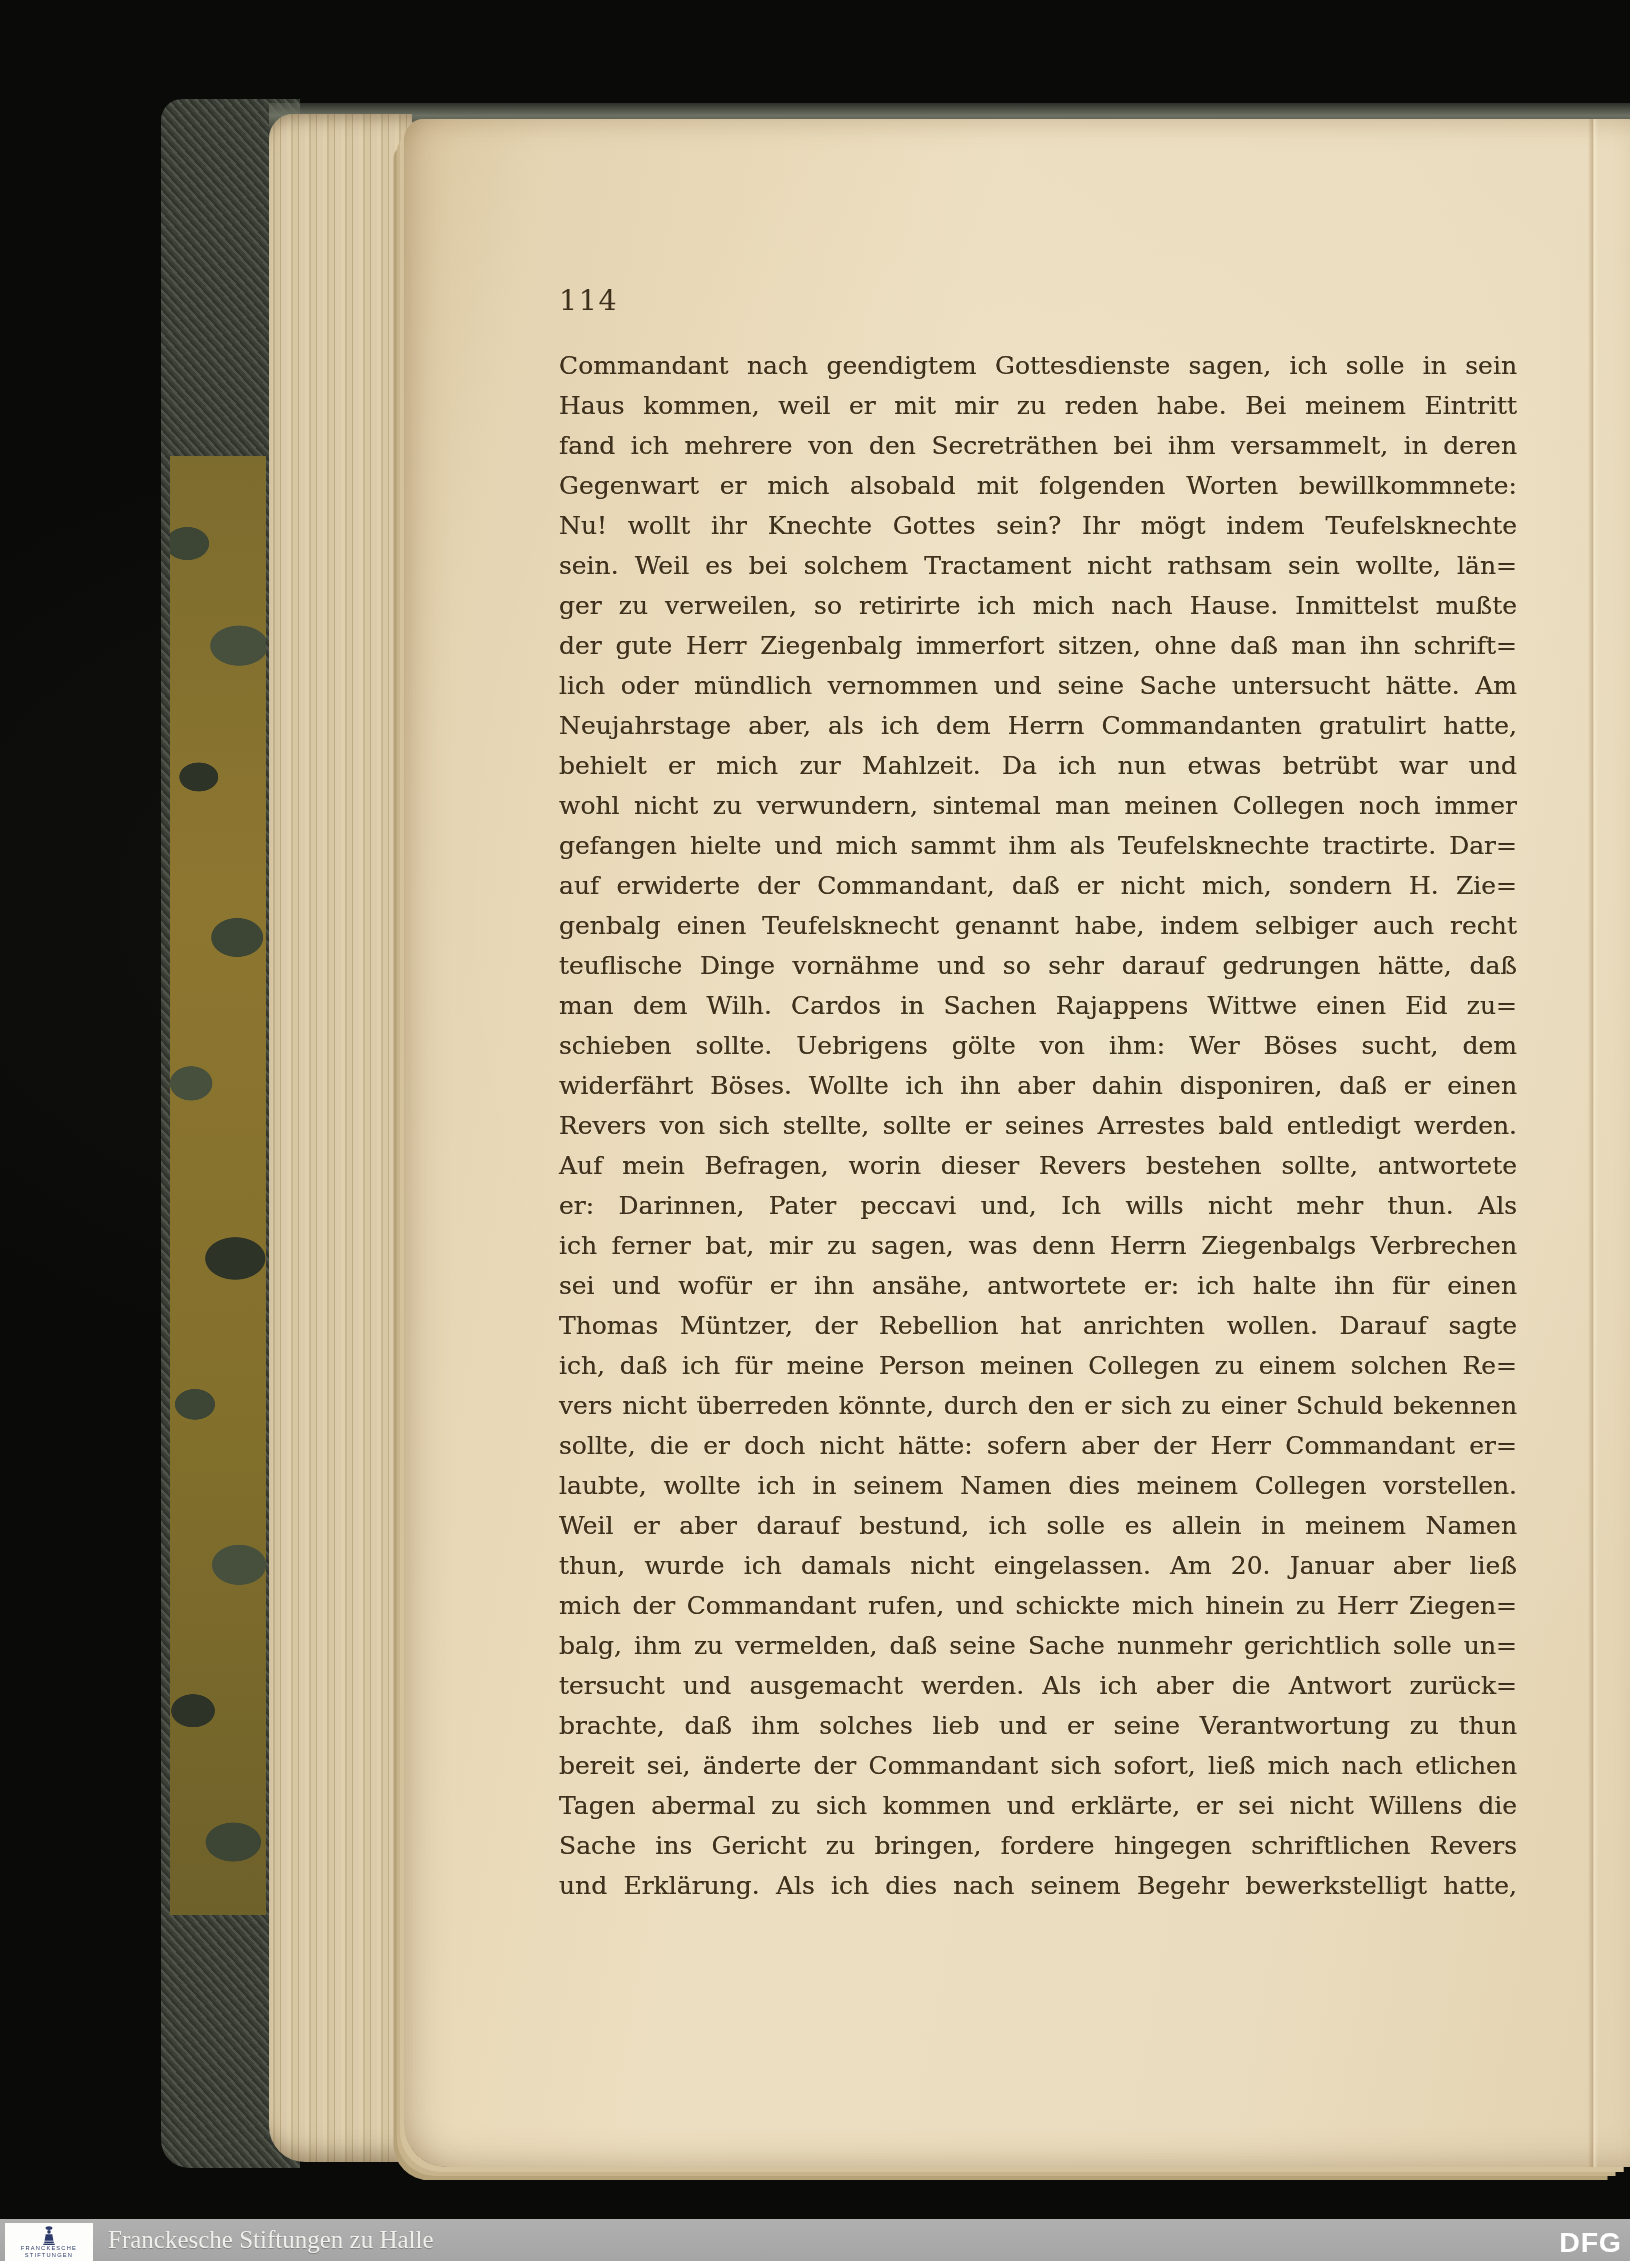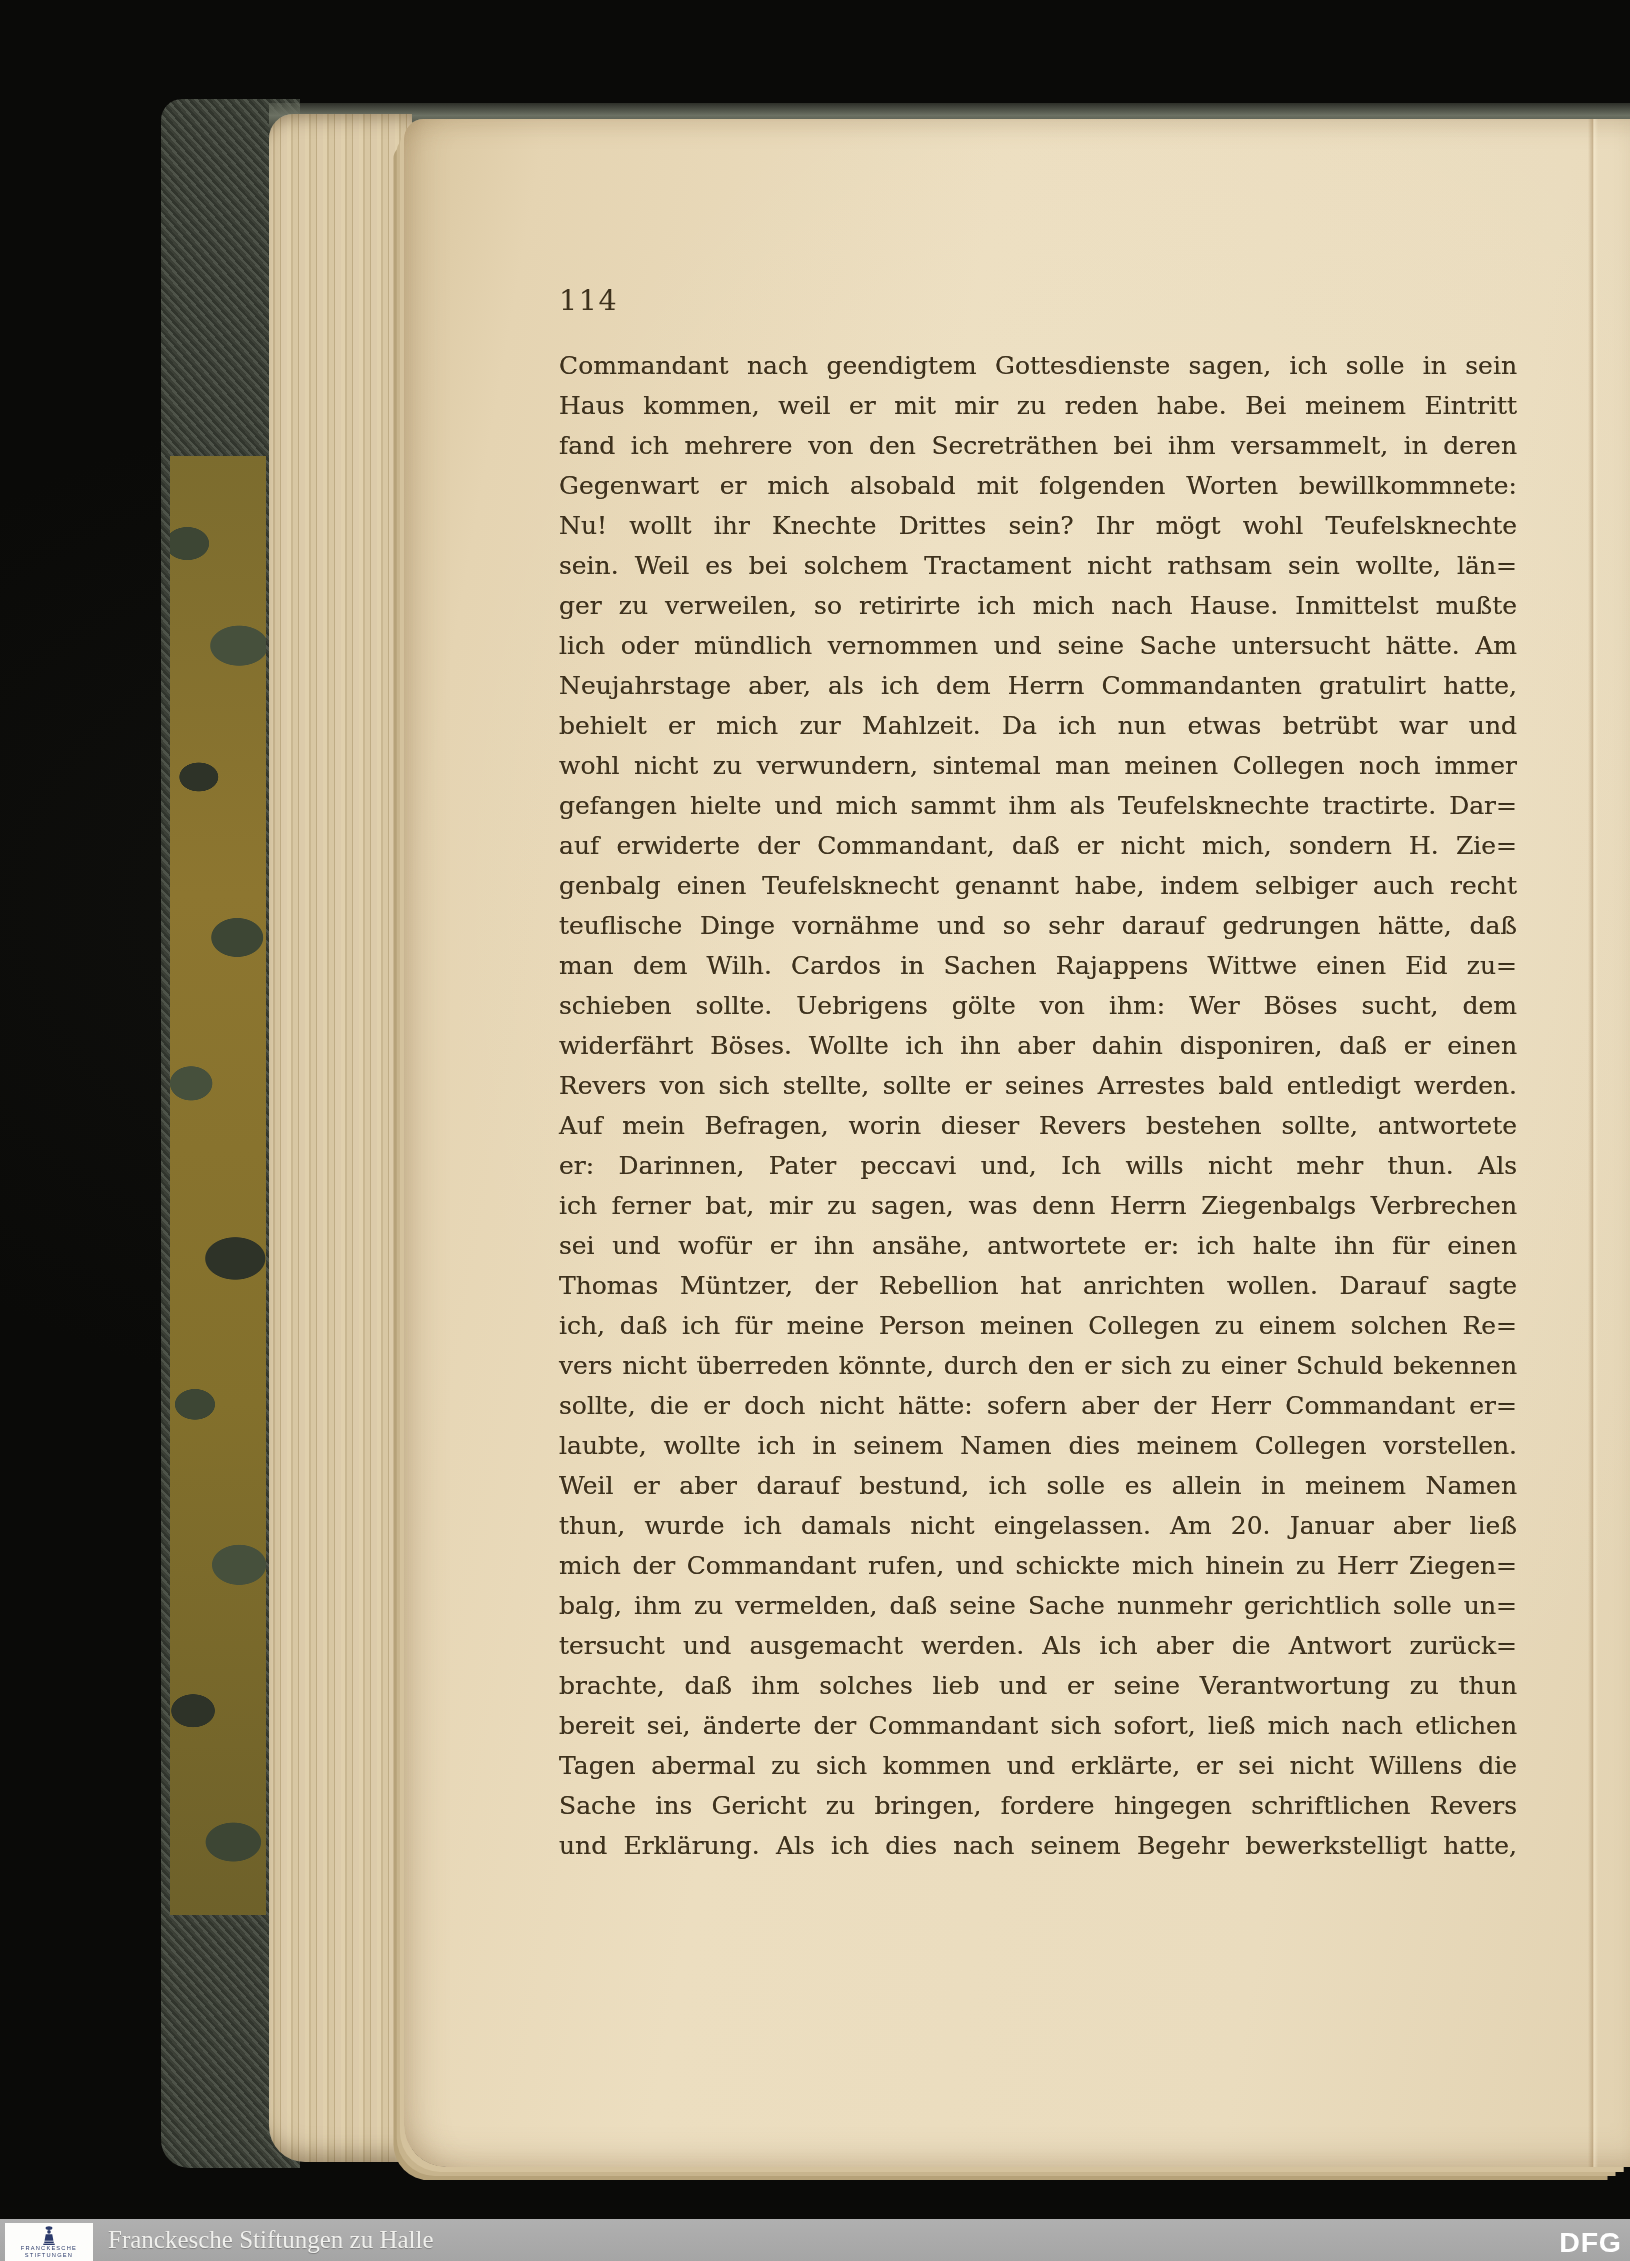--- a/index.html
+++ b/index.html
@@ -140,23 +140,24 @@
 
       <div class="page-header">
         <div class="page-number">114</div>
       </div>
 
       <div class="body-text">
           <div class="text-line">Commandant nach geendigtem Gottesdienste sagen, ich solle in sein</div>
           <div class="text-line">Haus kommen, weil er mit mir zu reden habe. Bei meinem Eintritt</div>
           <div class="text-line">fand ich mehrere von den Secreträthen bei ihm versammelt, in deren</div>
           <div class="text-line">Gegenwart er mich alsobald mit folgenden Worten bewillkommnete:</div>
-          <div class="text-line">Nu! wollt ihr Knechte Drittes sein? Ihr mögt wohl Teufelsknechte</div>
+          <div class="text-line">Nu! wollt ihr Knechte Gottes sein? Ihr mögt indem Teufelsknechte</div>
           <div class="text-line">sein. Weil es bei solchem Tractament nicht rathsam sein wollte, län=</div>
           <div class="text-line">ger zu verweilen, so retirirte ich mich nach Hause. Inmittelst mußte</div>
+          <div class="text-line">der gute Herr Ziegenbalg immerfort sitzen, ohne daß man ihn schrift=</div>
           <div class="text-line">lich oder mündlich vernommen und seine Sache untersucht hätte. Am</div>
           <div class="text-line">Neujahrstage aber, als ich dem Herrn Commandanten gratulirt hatte,</div>
           <div class="text-line">behielt er mich zur Mahlzeit. Da ich nun etwas betrübt war und</div>
           <div class="text-line">wohl nicht zu verwundern, sintemal man meinen Collegen noch immer</div>
           <div class="text-line">gefangen hielte und mich sammt ihm als Teufelsknechte tractirte. Dar=</div>
           <div class="text-line">auf erwiderte der Commandant, daß er nicht mich, sondern H. Zie=</div>
           <div class="text-line">genbalg einen Teufelsknecht genannt habe, indem selbiger auch recht</div>
           <div class="text-line">teuflische Dinge vornähme und so sehr darauf gedrungen hätte, daß</div>
           <div class="text-line">man dem Wilh. Cardos in Sachen Rajappens Wittwe einen Eid zu=</div>
           <div class="text-line">schieben sollte. Uebrigens gölte von ihm: Wer Böses sucht, dem</div>

